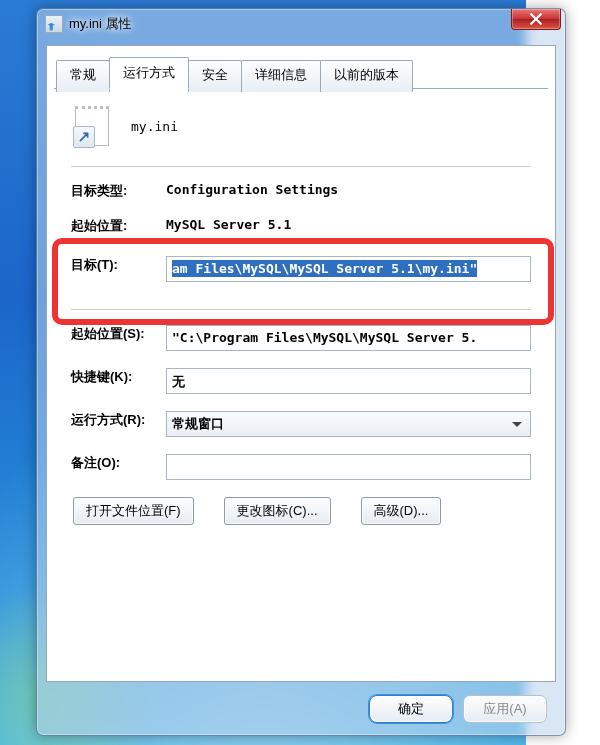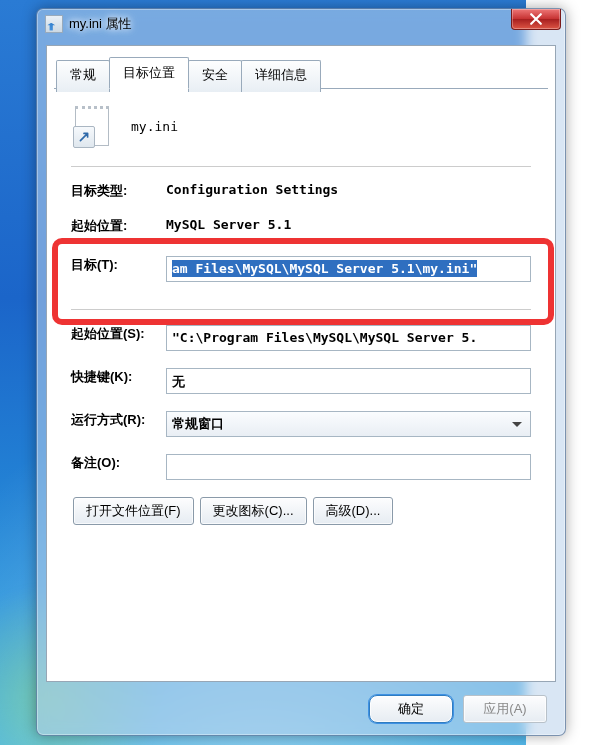--- a/index.html
+++ b/index.html
@@ -241,21 +241,21 @@
   .red-box {
     position: absolute;
     border: 6px solid #e33;
     border-radius: 10px;
     pointer-events: none;
   }
 
   
   .inner-btn-row {
     display: flex;
-    gap: 6px;
+    gap: 30px;
     margin-top: 10px;
     padding-left: 2px;
   }
   .win-btn {
     padding: 4px 12px;
     border: 1px solid #8a9aa9;
     background: linear-gradient(180deg,#fdfdfe,#e6ecf2);
     border-radius: 3px;
     font-family: "SimSun","Microsoft YaHei",sans-serif;
     font-size: 13px;
@@ -275,20 +275,21 @@
   }
   .dialog-btns .win-btn { min-width: 84px; text-align: center; }
   .dialog-btns .default {
     box-shadow: inset 0 0 0 1px rgba(255,255,255,0.7), 0 0 0 1px #3e91e4;
     border-color:#2f7cc0;
     border-radius:8px;
   }
   .dialog-btns .disabled {
     color: #888;
     border-color: #b8c1c9;
+    border-radius: 7px;
   }
 
 </style>
 </head>
 <body>
 
 <div class="desktop">
 
   <div class="window">
 
@@ -300,23 +301,24 @@
     <div class="close-btn">
       <svg viewBox="0 0 10 10">
         <path d="M1 1 L9 9 M9 1 L1 9" stroke="#fff" stroke-width="1.8" stroke-linecap="round"></path>
       </svg>
     </div>
 
     <div class="client">
 
       <div class="tabs">
         <div class="tab">常规</div>
-        <div class="tab active">目标位置</div>
+        <div class="tab active">运行方式</div>
         <div class="tab">安全</div>
         <div class="tab">详细信息</div>
+        <div class="tab">以前的版本</div>
       </div>
 
       <div class="tab-body">
 
         <div class="file-row">
           <div class="big-icon">
             <div class="page"></div>
             <div class="arrow">
               <svg viewBox="0 0 10 10">
                 <path d="M2 8 L8 2 M5 2 H8 V5" stroke="#2f6aaa" stroke-width="1.4" fill="none" stroke-linecap="round" stroke-linejoin="round"></path>

